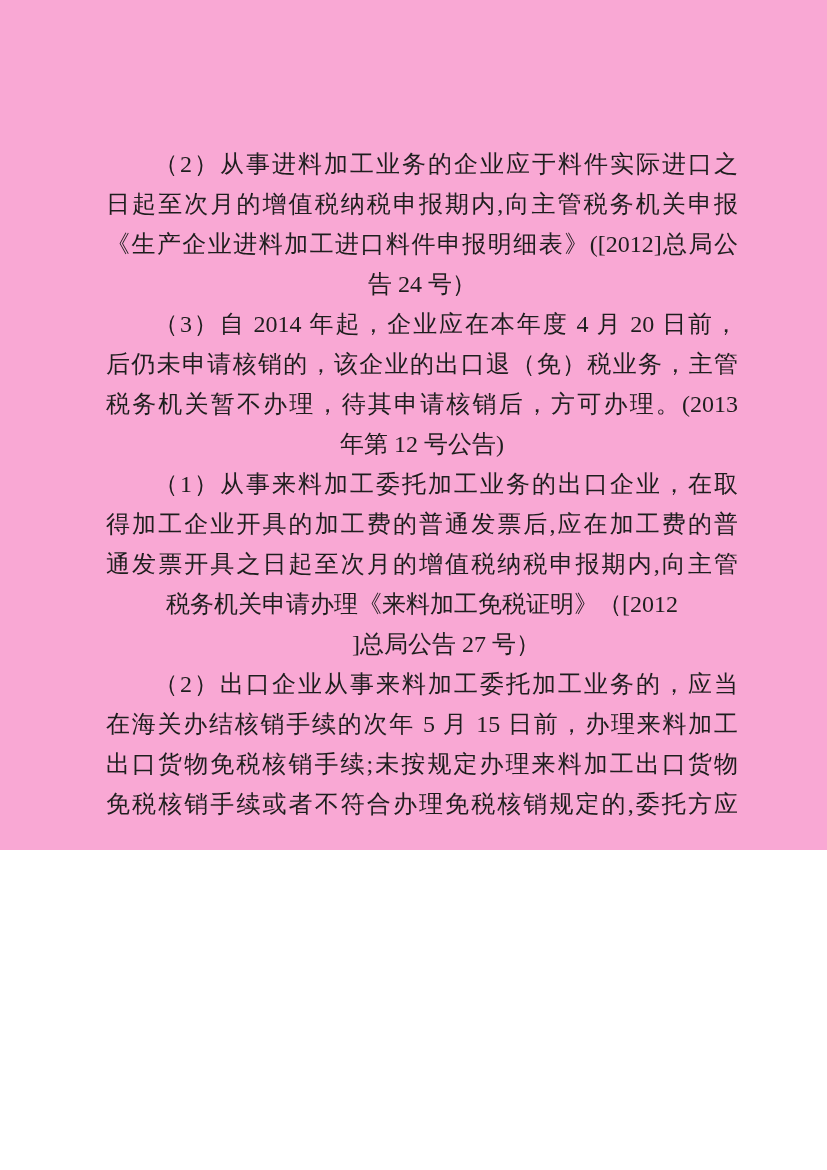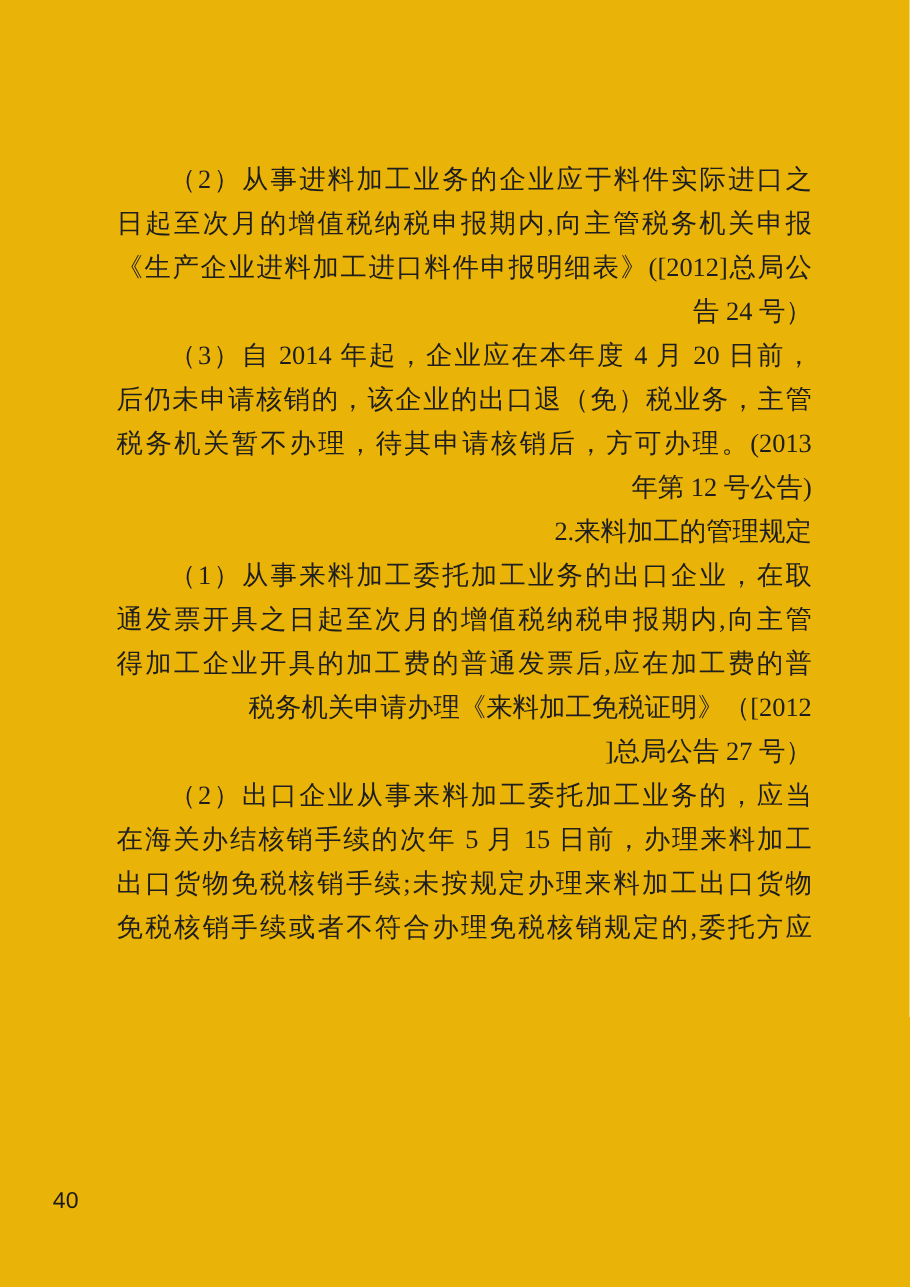--- a/index.html
+++ b/index.html
@@ -3,38 +3,38 @@
 <meta charset="utf-8">
 <style>
   html, body {
     margin: 0;
     padding: 0;
     background: #ffffff;
   }
   .page {
     position: relative;
     width: 827px;
-    height: 1170px;
-    background: #eab308;
+    height: 850px;
+    background: #f9a8d4;
     overflow: hidden;
     font-family: "Liberation Serif", "DejaVu Serif", serif;
   }
   .text-block {
     position: absolute;
     left: 106px;
     top: 144px;
     width: 632px;
     font-size: 24px;
     color: #1e1e1e;
     letter-spacing: 0;
   }
   .text-line {
     line-height: 40px;
     height: 40px;
-    text-align: right;
+    text-align: center;
   }
   .text-line.fill {
     text-align: justify;
     text-align-last: justify;
   }
   .text-line.indent {
     text-indent: 2em;
   }
   .page-number {
     position: absolute;
@@ -54,24 +54,23 @@
 <div class="page">
   <div class="text-block" id="text-block">
       <div class="text-line fill indent">（2）从事进料加工业务的企业应于料件实际进口之</div>
       <div class="text-line fill">日起至次月的增值税纳税申报期内,向主管税务机关申报</div>
       <div class="text-line fill">《生产企业进料加工进口料件申报明细表》([2012]总局公</div>
       <div class="text-line">告 24 号）</div>
       <div class="text-line fill indent">（3）自 2014 年起，企业应在本年度 4 月 20 日前，</div>
       <div class="text-line fill">后仍未申请核销的，该企业的出口退（免）税业务，主管</div>
       <div class="text-line fill">税务机关暂不办理，待其申请核销后，方可办理。(2013</div>
       <div class="text-line">年第 12 号公告)</div>
-      <div class="text-line indent">2.来料加工的管理规定</div>
       <div class="text-line fill indent">（1）从事来料加工委托加工业务的出口企业，在取</div>
+      <div class="text-line fill">得加工企业开具的加工费的普通发票后,应在加工费的普</div>
       <div class="text-line fill">通发票开具之日起至次月的增值税纳税申报期内,向主管</div>
-      <div class="text-line fill">得加工企业开具的加工费的普通发票后,应在加工费的普</div>
       <div class="text-line">税务机关申请办理《来料加工免税证明》（[2012</div>
       <div class="text-line indent">]总局公告 27 号）</div>
       <div class="text-line fill indent">（2）出口企业从事来料加工委托加工业务的，应当</div>
       <div class="text-line fill">在海关办结核销手续的次年 5 月 15 日前，办理来料加工</div>
       <div class="text-line fill">出口货物免税核销手续;未按规定办理来料加工出口货物</div>
       <div class="text-line fill">免税核销手续或者不符合办理免税核销规定的,委托方应</div>
     </div>
   <div class="page-number">40</div>
 </div>
 

